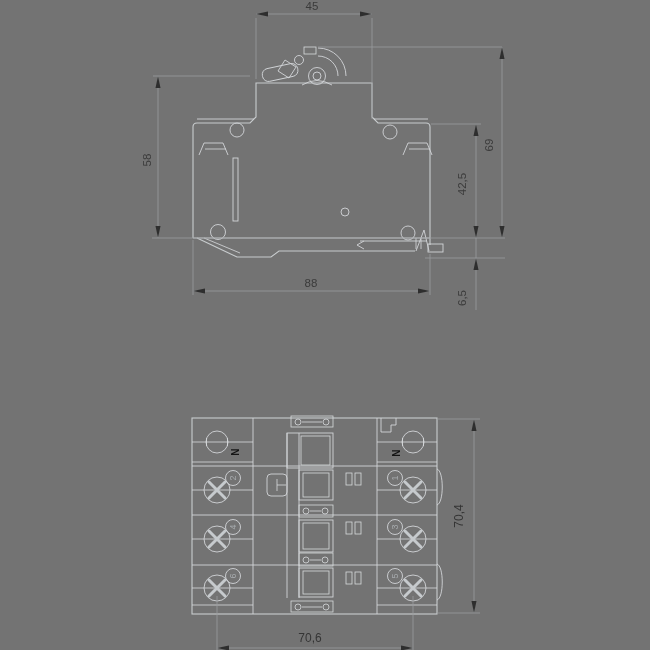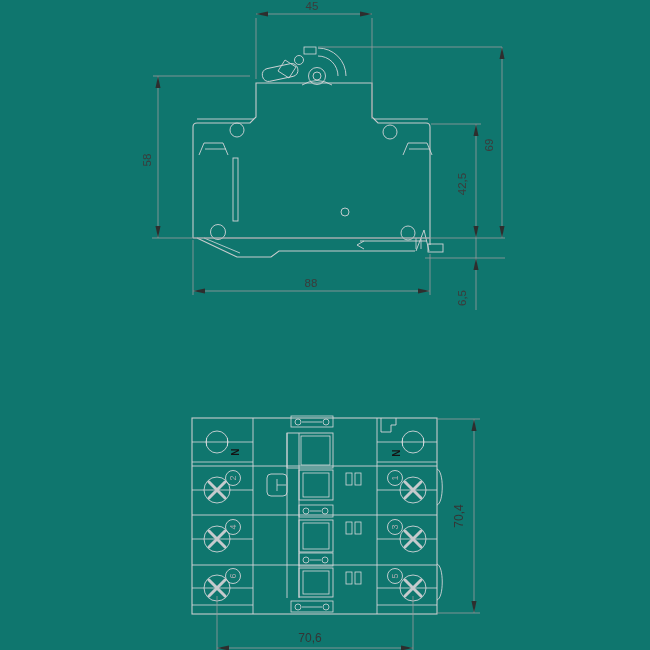--- a/index.html
+++ b/index.html
@@ -1,17 +1,17 @@
 <!DOCTYPE html>
 <html><head>
 <meta charset="utf-8">
 <style>
   html,body{margin:0;padding:0;background:#ffffff;}
   .canvas{
-    position:relative;width:650px;height:650px;background:#0f766e;overflow:hidden;
+    position:relative;width:650px;height:650px;background:#737373;overflow:hidden;
     font-family:"Liberation Sans", sans-serif;
   }
   svg text{font-family:"Liberation Sans", sans-serif;}
   .dim-text{fill:#3b3b3b;font-size:11.5px;}
   .dim-text-big{fill:#353535;font-size:12px;}
   .pole-num{fill:#a7abae;font-size:9px;}
   .n-label{fill:#141414;font-size:10px;font-weight:bold;}
   .outline{stroke:#c8ccce;stroke-width:1.1;fill:none;}
   .detail{stroke:#d2d5d8;stroke-width:0.9;fill:none;}
   .detail2{stroke:#d8dbdd;stroke-width:0.8;fill:none;}

